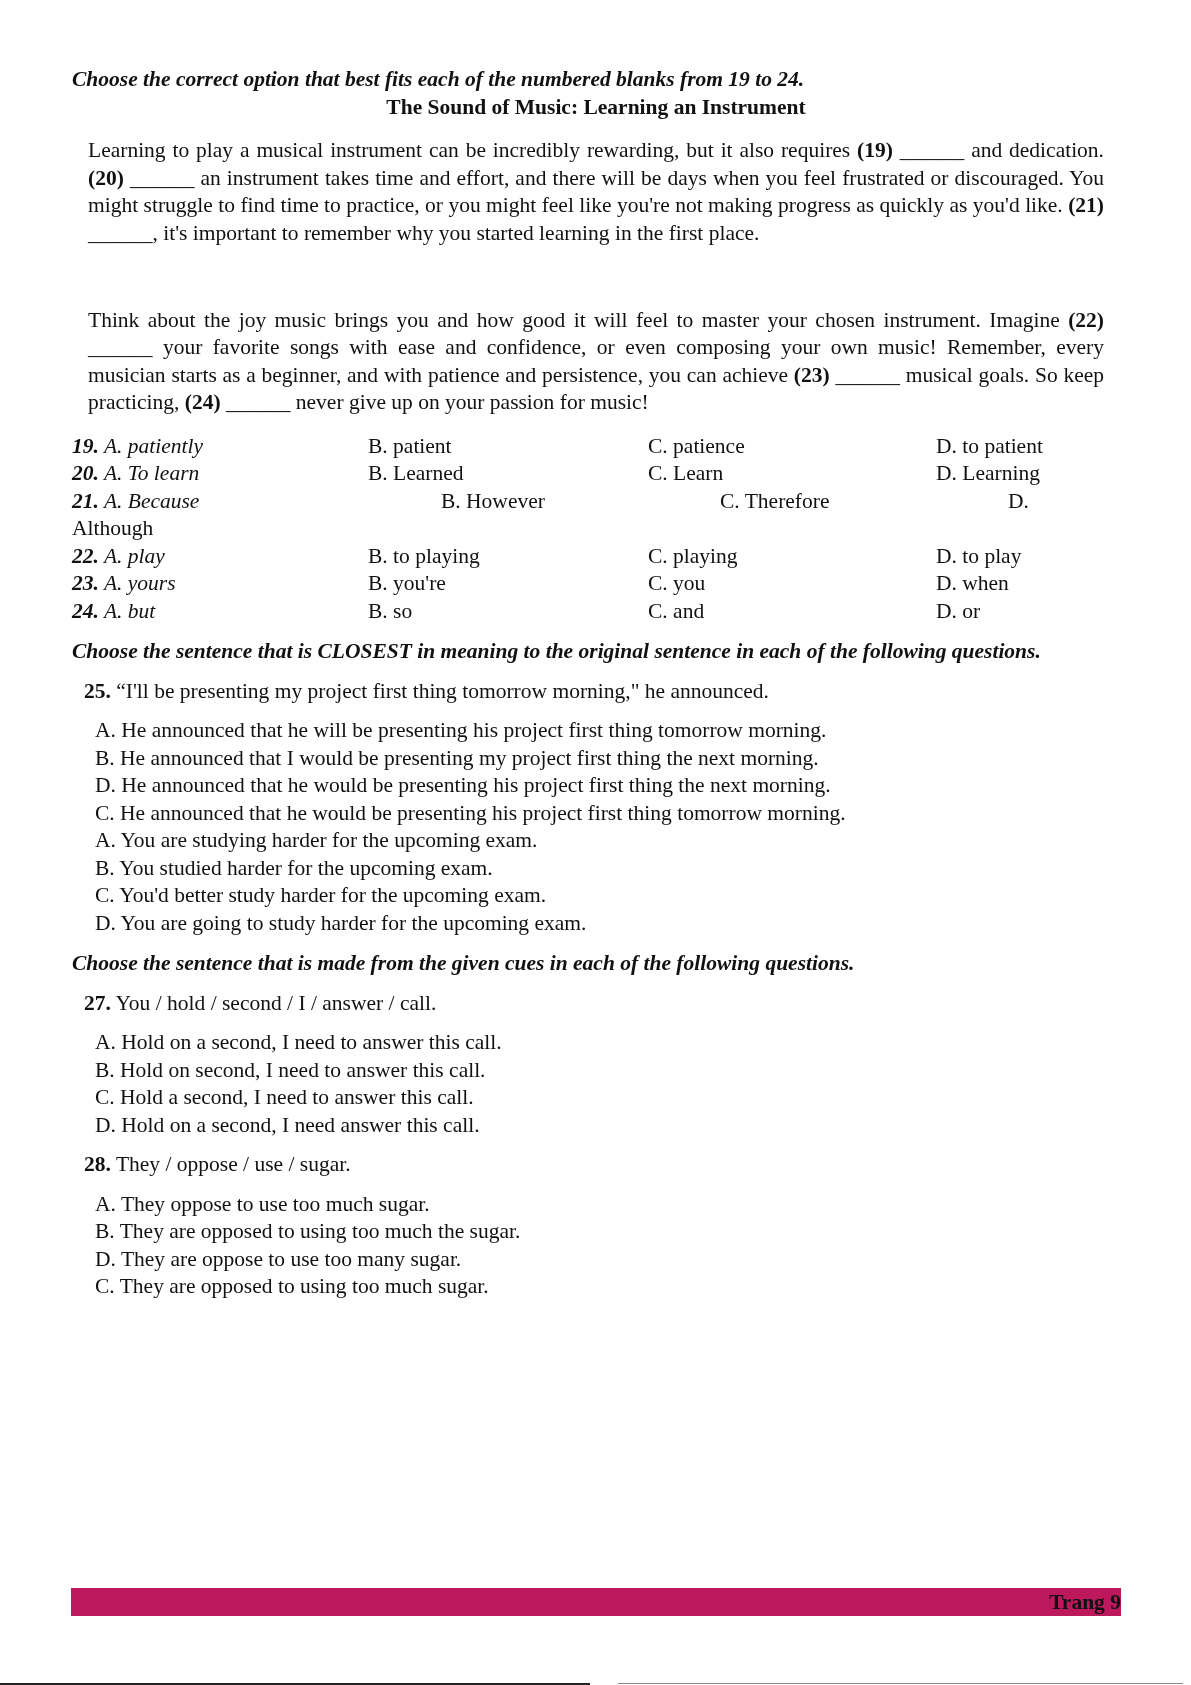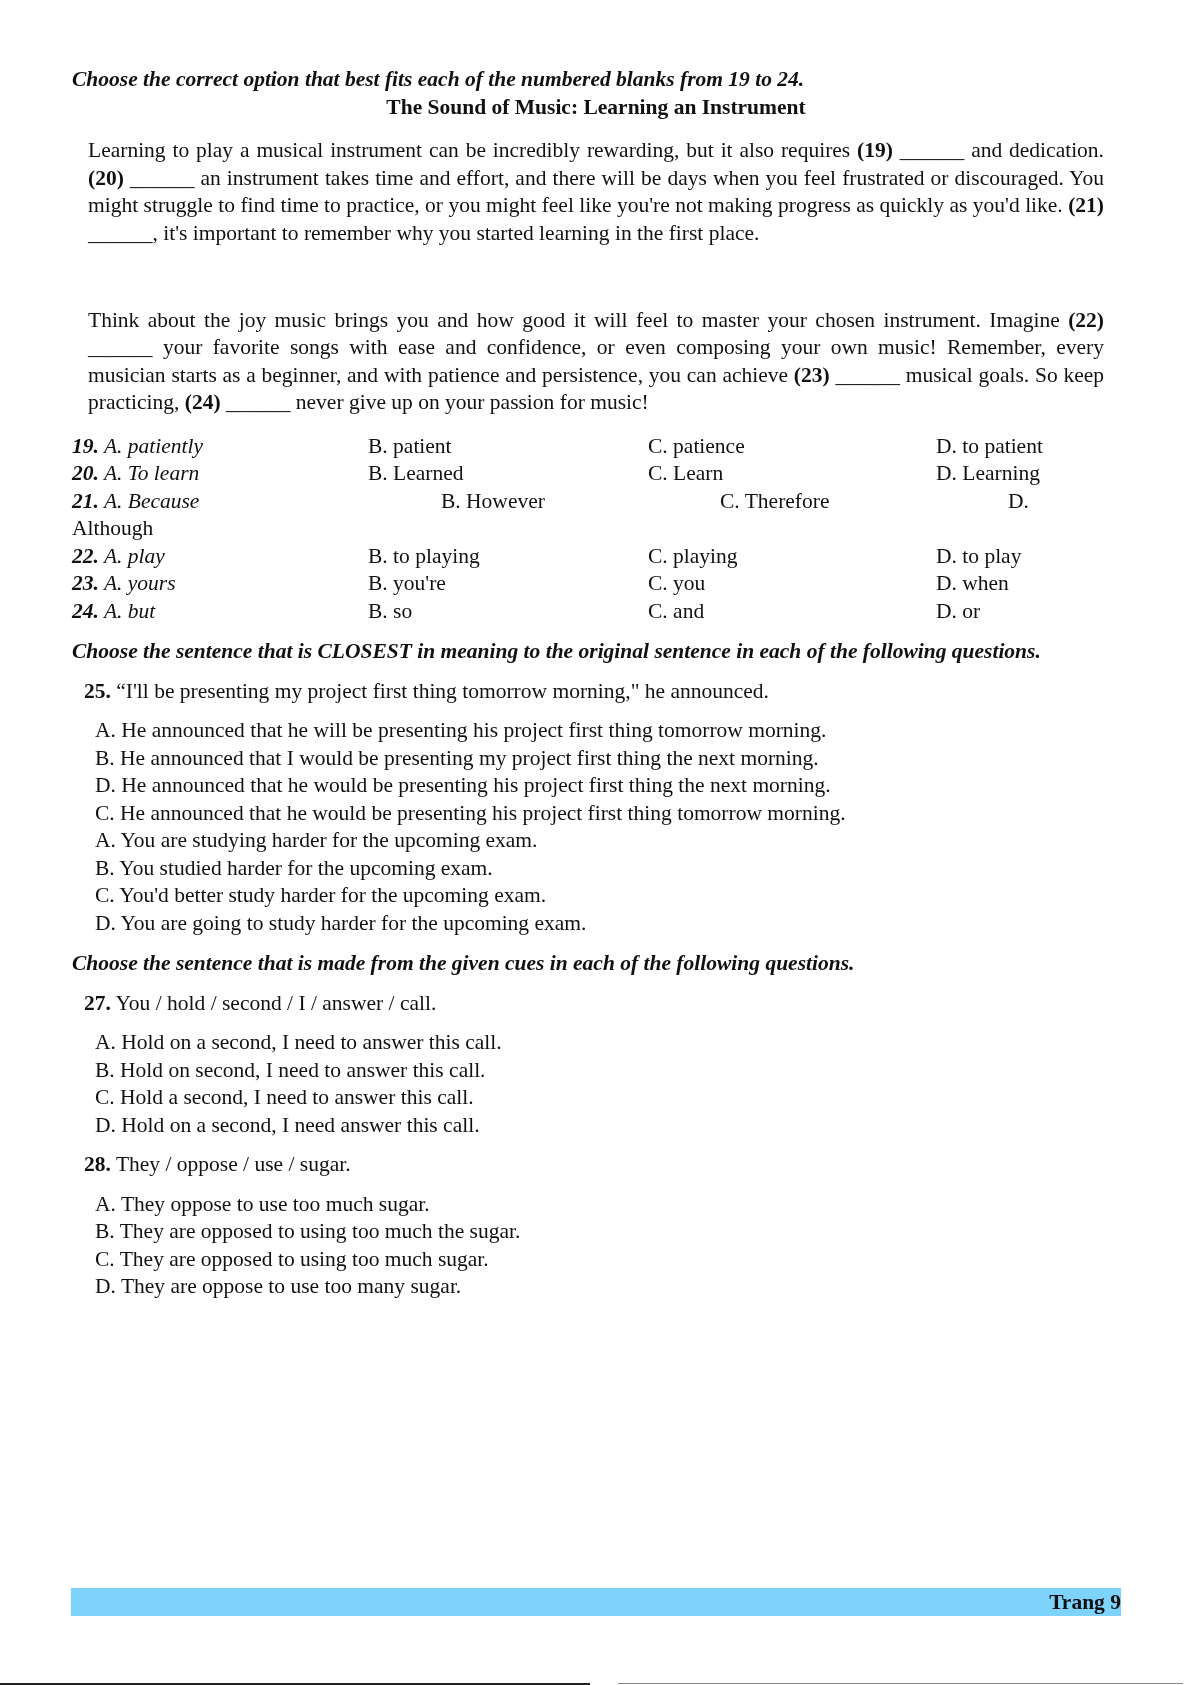--- a/index.html
+++ b/index.html
@@ -100,22 +100,22 @@
     <div class="q"><span class="b">27.</span> <span>You / hold / second / I / answer / call.</span></div>
     <div class="ans">A. Hold on a second, I need to answer this call.</div>
     <div class="ans">B. Hold on second, I need to answer this call.</div>
     <div class="ans">C. Hold a second, I need to answer this call.</div>
     <div class="ans">D. Hold on a second, I need answer this call.</div>
   </div>
   <div>
     <div class="q"><span class="b">28.</span> <span>They / oppose / use / sugar.</span></div>
     <div class="ans">A. They oppose to use too much sugar.</div>
     <div class="ans">B. They are opposed to using too much the sugar.</div>
+    <div class="ans">D. They are oppose to use too many sugar.</div>
     <div class="ans">C. They are opposed to using too much sugar.</div>
-    <div class="ans">D. They are oppose to use too many sugar.</div>
   </div>
 </div>
 
-<div class="footer-bar" style="background: #7dd3fc;">
+<div class="footer-bar" style="background: #be185d;">
   <span class="footer-text">Trang 9</span>
 </div>
 <div class="bottom-rule-left"></div>
 <div class="bottom-rule-right"></div>
 
 </body></html>

